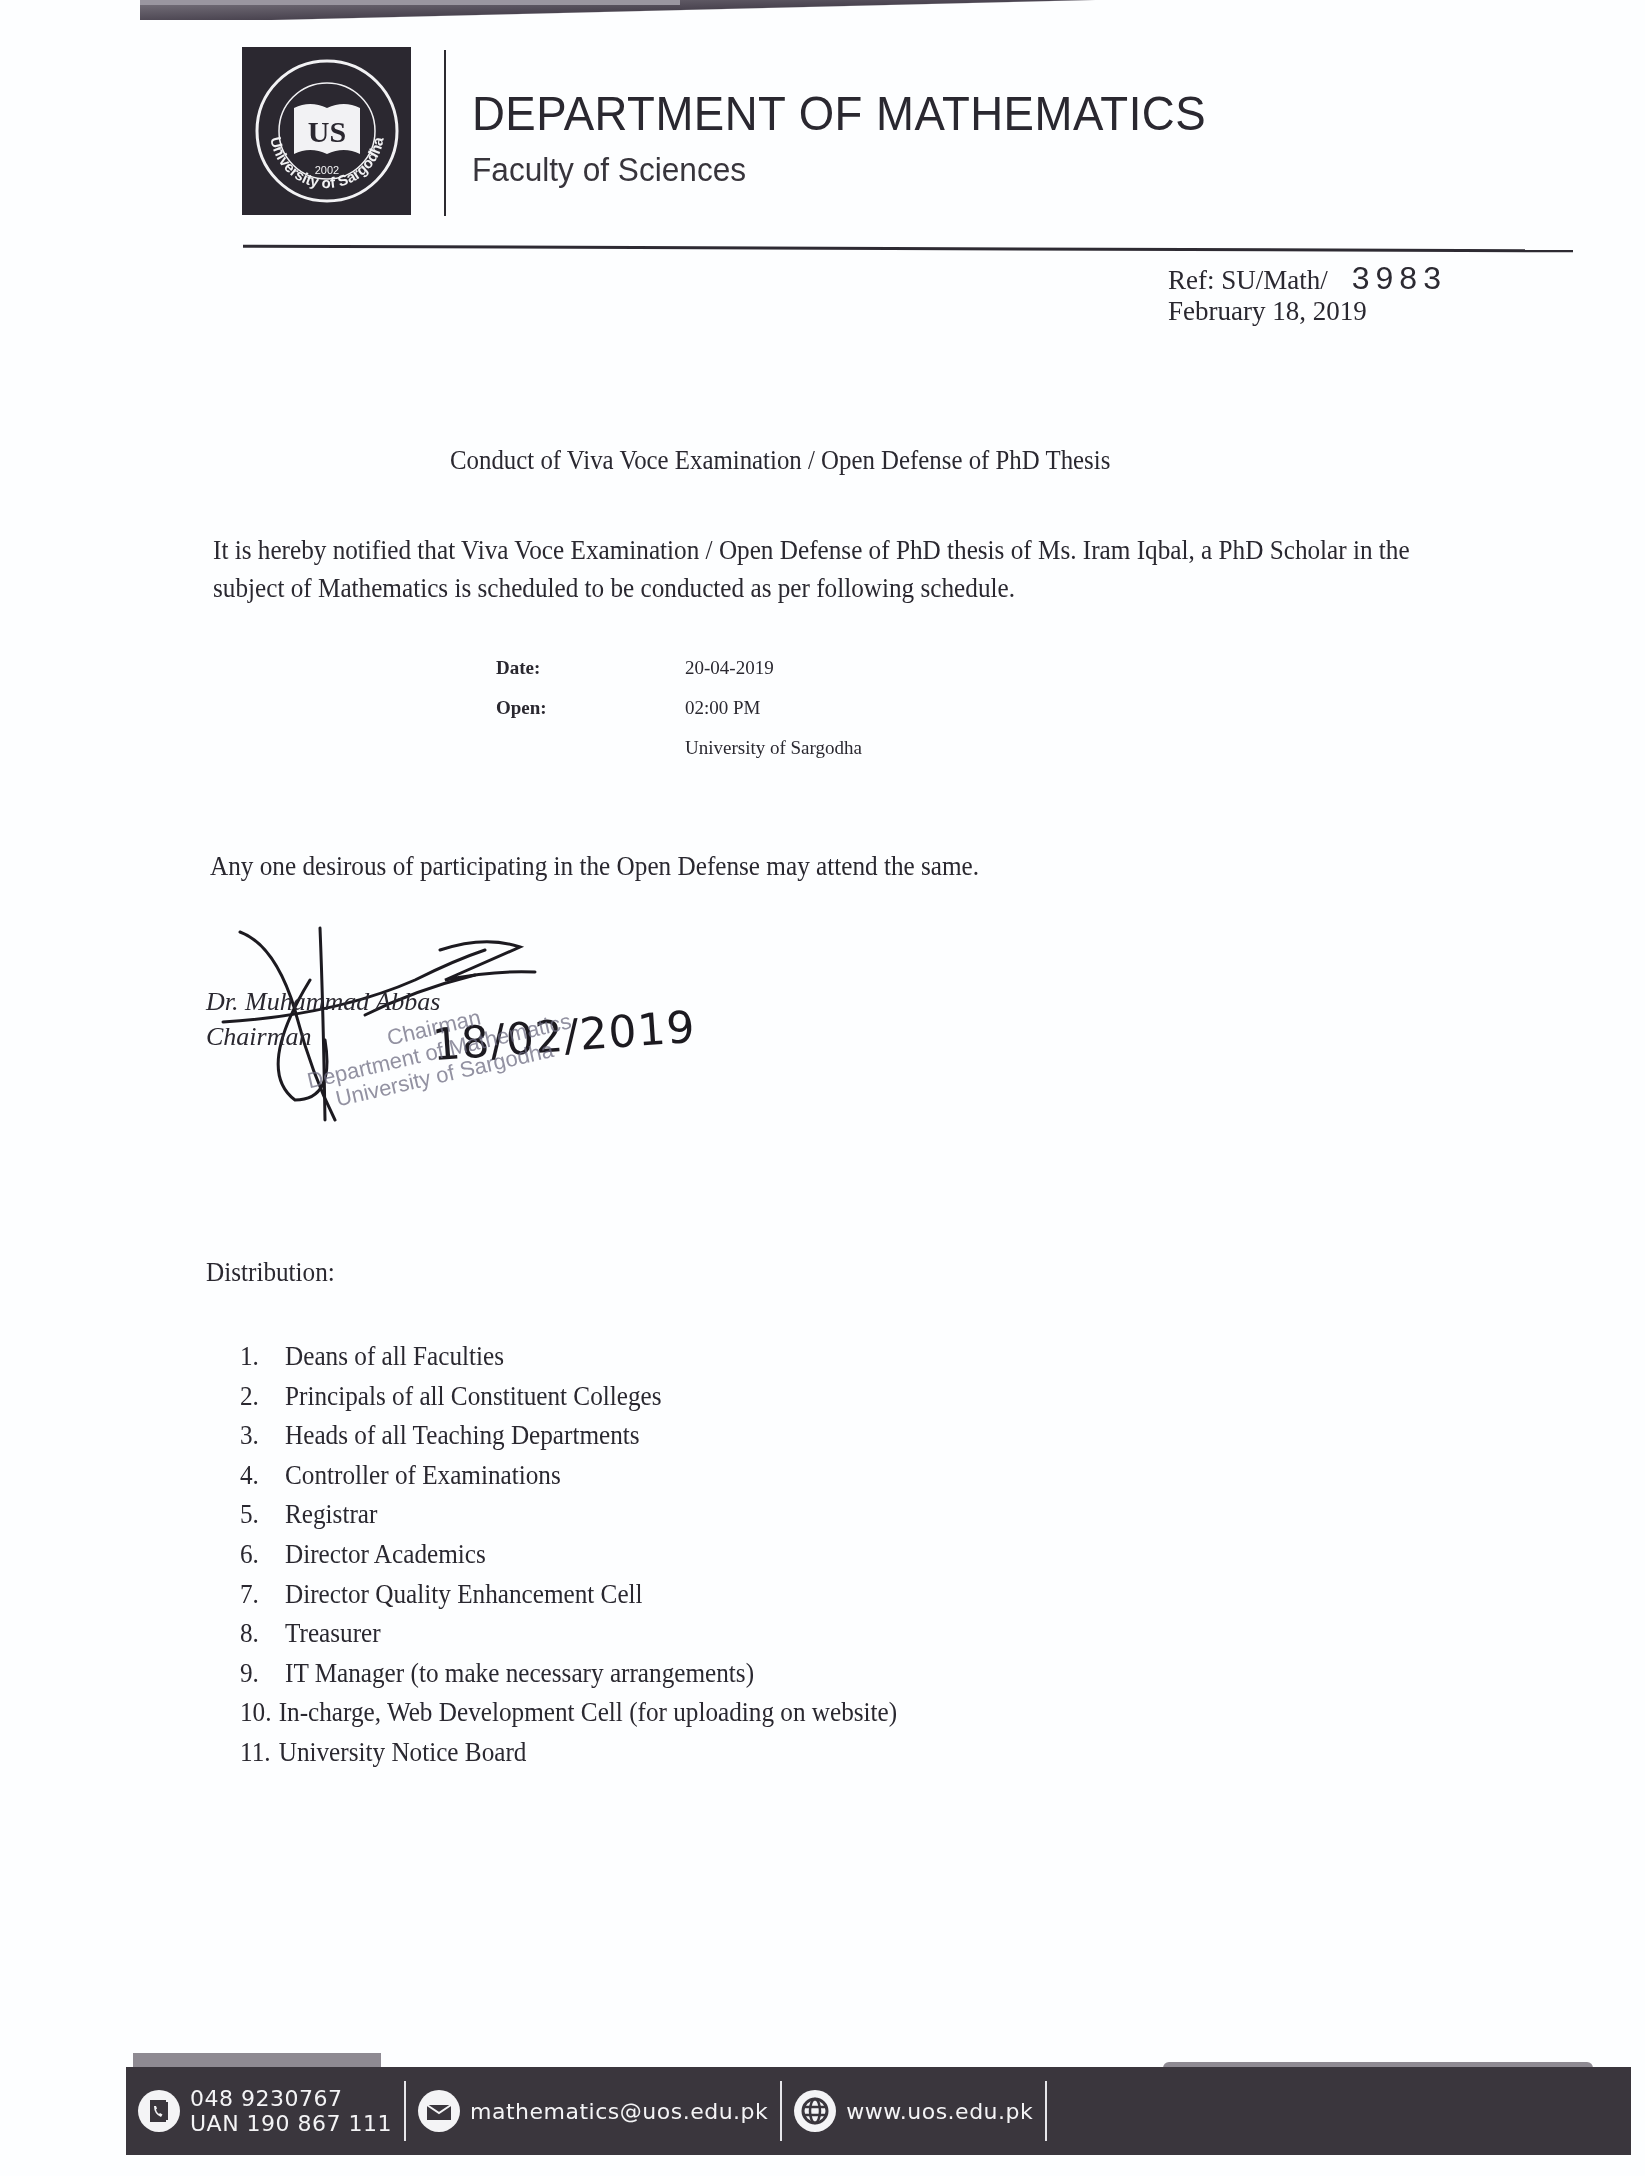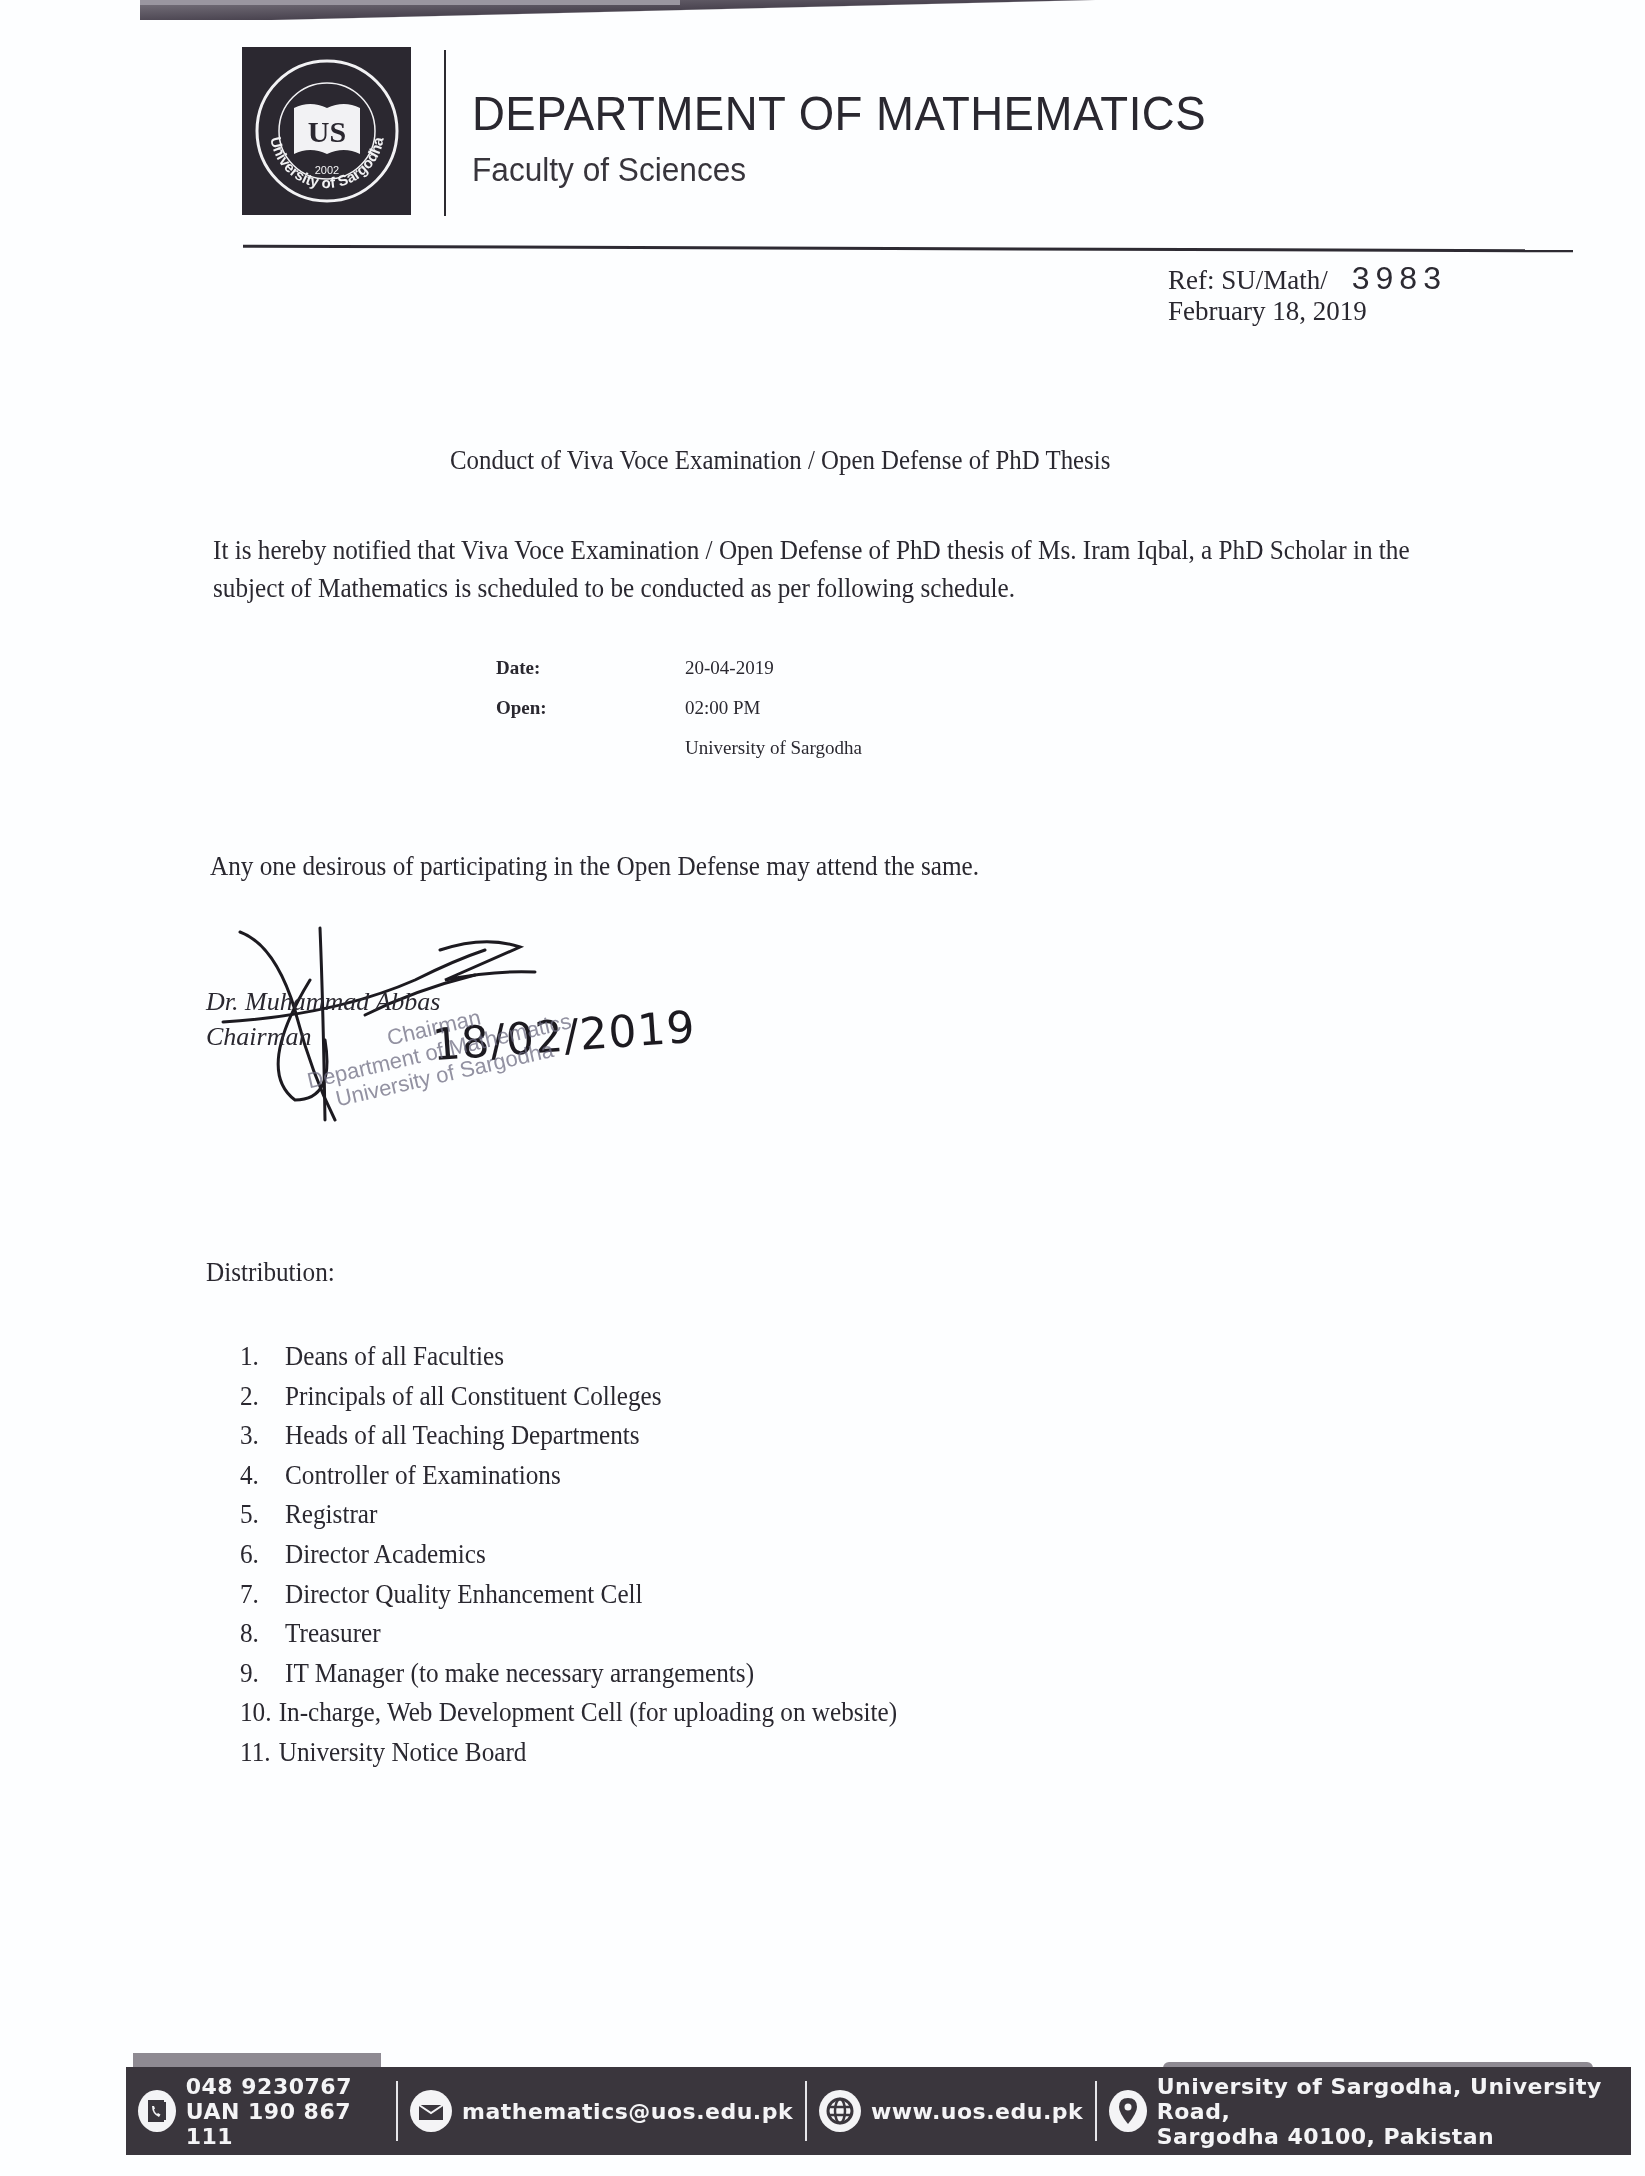--- a/index.html
+++ b/index.html
@@ -86,21 +86,21 @@
     position: absolute; left: 126px; top: 2067px; width: 1505px; height: 88px;
     background: #3a363d; color: #f4f4f6;
     font-family: "DejaVu Sans", "Liberation Sans", sans-serif;
     display: flex; align-items: center;
   }
   .f-item { display: flex; align-items: center; }
   .f-icon {
     width: 42px; height: 42px; border-radius: 50%; background: #f4f4f6;
     display: flex; align-items: center; justify-content: center; margin-right: 10px;
   }
-  .f-text { font-size: 22px; line-height: 25px; letter-spacing: 0.5px; font-weight: bold; }
+  .f-text { font-size: 22px; line-height: 25px; letter-spacing: 0.5px; }
   .f-sep { width: 2px; height: 60px; background: #e6e6ea; margin: 0 12px; }
 </style>
 </head>
 <body>
 
 <div class="scan-top">
     <div class="light"></div>
   </div>
 
 <div class="logo">
@@ -214,25 +214,13 @@
       <svg width="30" height="30" viewBox="0 0 30 30">
           <circle cx="15" cy="15" r="12" fill="none" stroke="#3a363d" stroke-width="3"></circle>
           <ellipse cx="15" cy="15" rx="5" ry="12" fill="none" stroke="#3a363d" stroke-width="2.5"></ellipse>
           <line x1="3" y1="11" x2="27" y2="11" stroke="#3a363d" stroke-width="2.5"></line>
           <line x1="3" y1="19" x2="27" y2="19" stroke="#3a363d" stroke-width="2.5"></line>
         </svg>
     </div>
     <div class="f-text">www.uos.edu.pk</div>
   </div>
   <div class="f-sep"></div>
-  <div class="f-item">
-    <div class="f-icon">
-      <svg width="20" height="28" viewBox="0 0 20 28">
-          <path d="M10 1 Q19 1 19 10 Q19 16 10 27 Q1 16 1 10 Q1 1 10 1 Z" fill="#3a363d"></path>
-          <circle cx="10" cy="10" r="3.5" fill="#f4f4f6"></circle>
-        </svg>
-    </div>
-    <div class="f-text">
-      <div>University of Sargodha, University Road,</div>
-      <div>Sargodha 40100, Pakistan</div>
-    </div>
-  </div>
 </div>
 
 </body></html>

